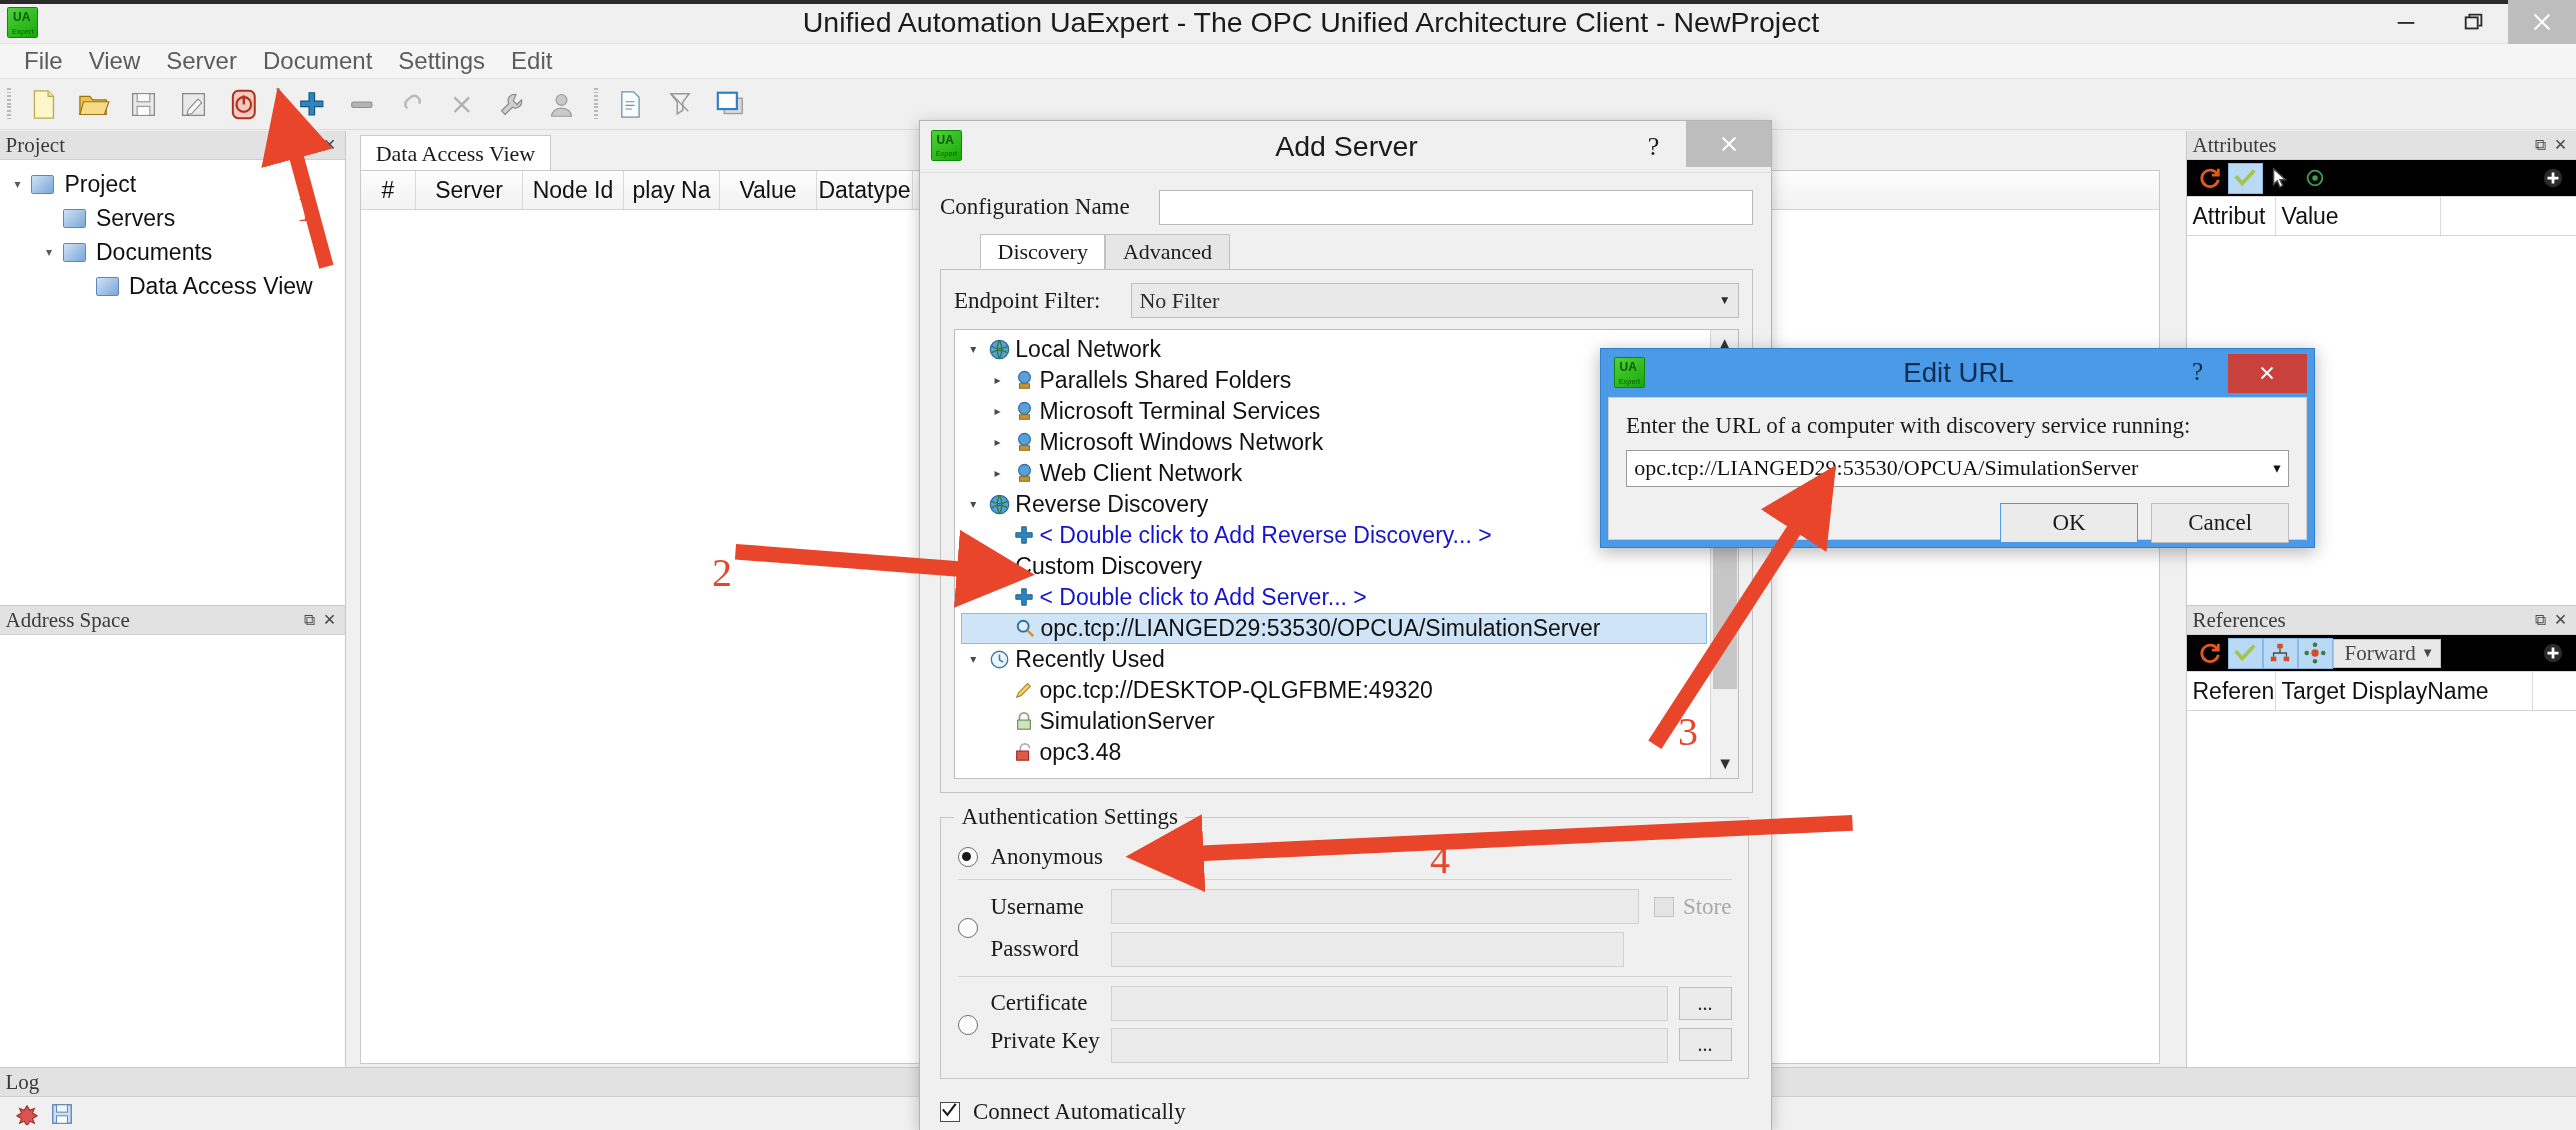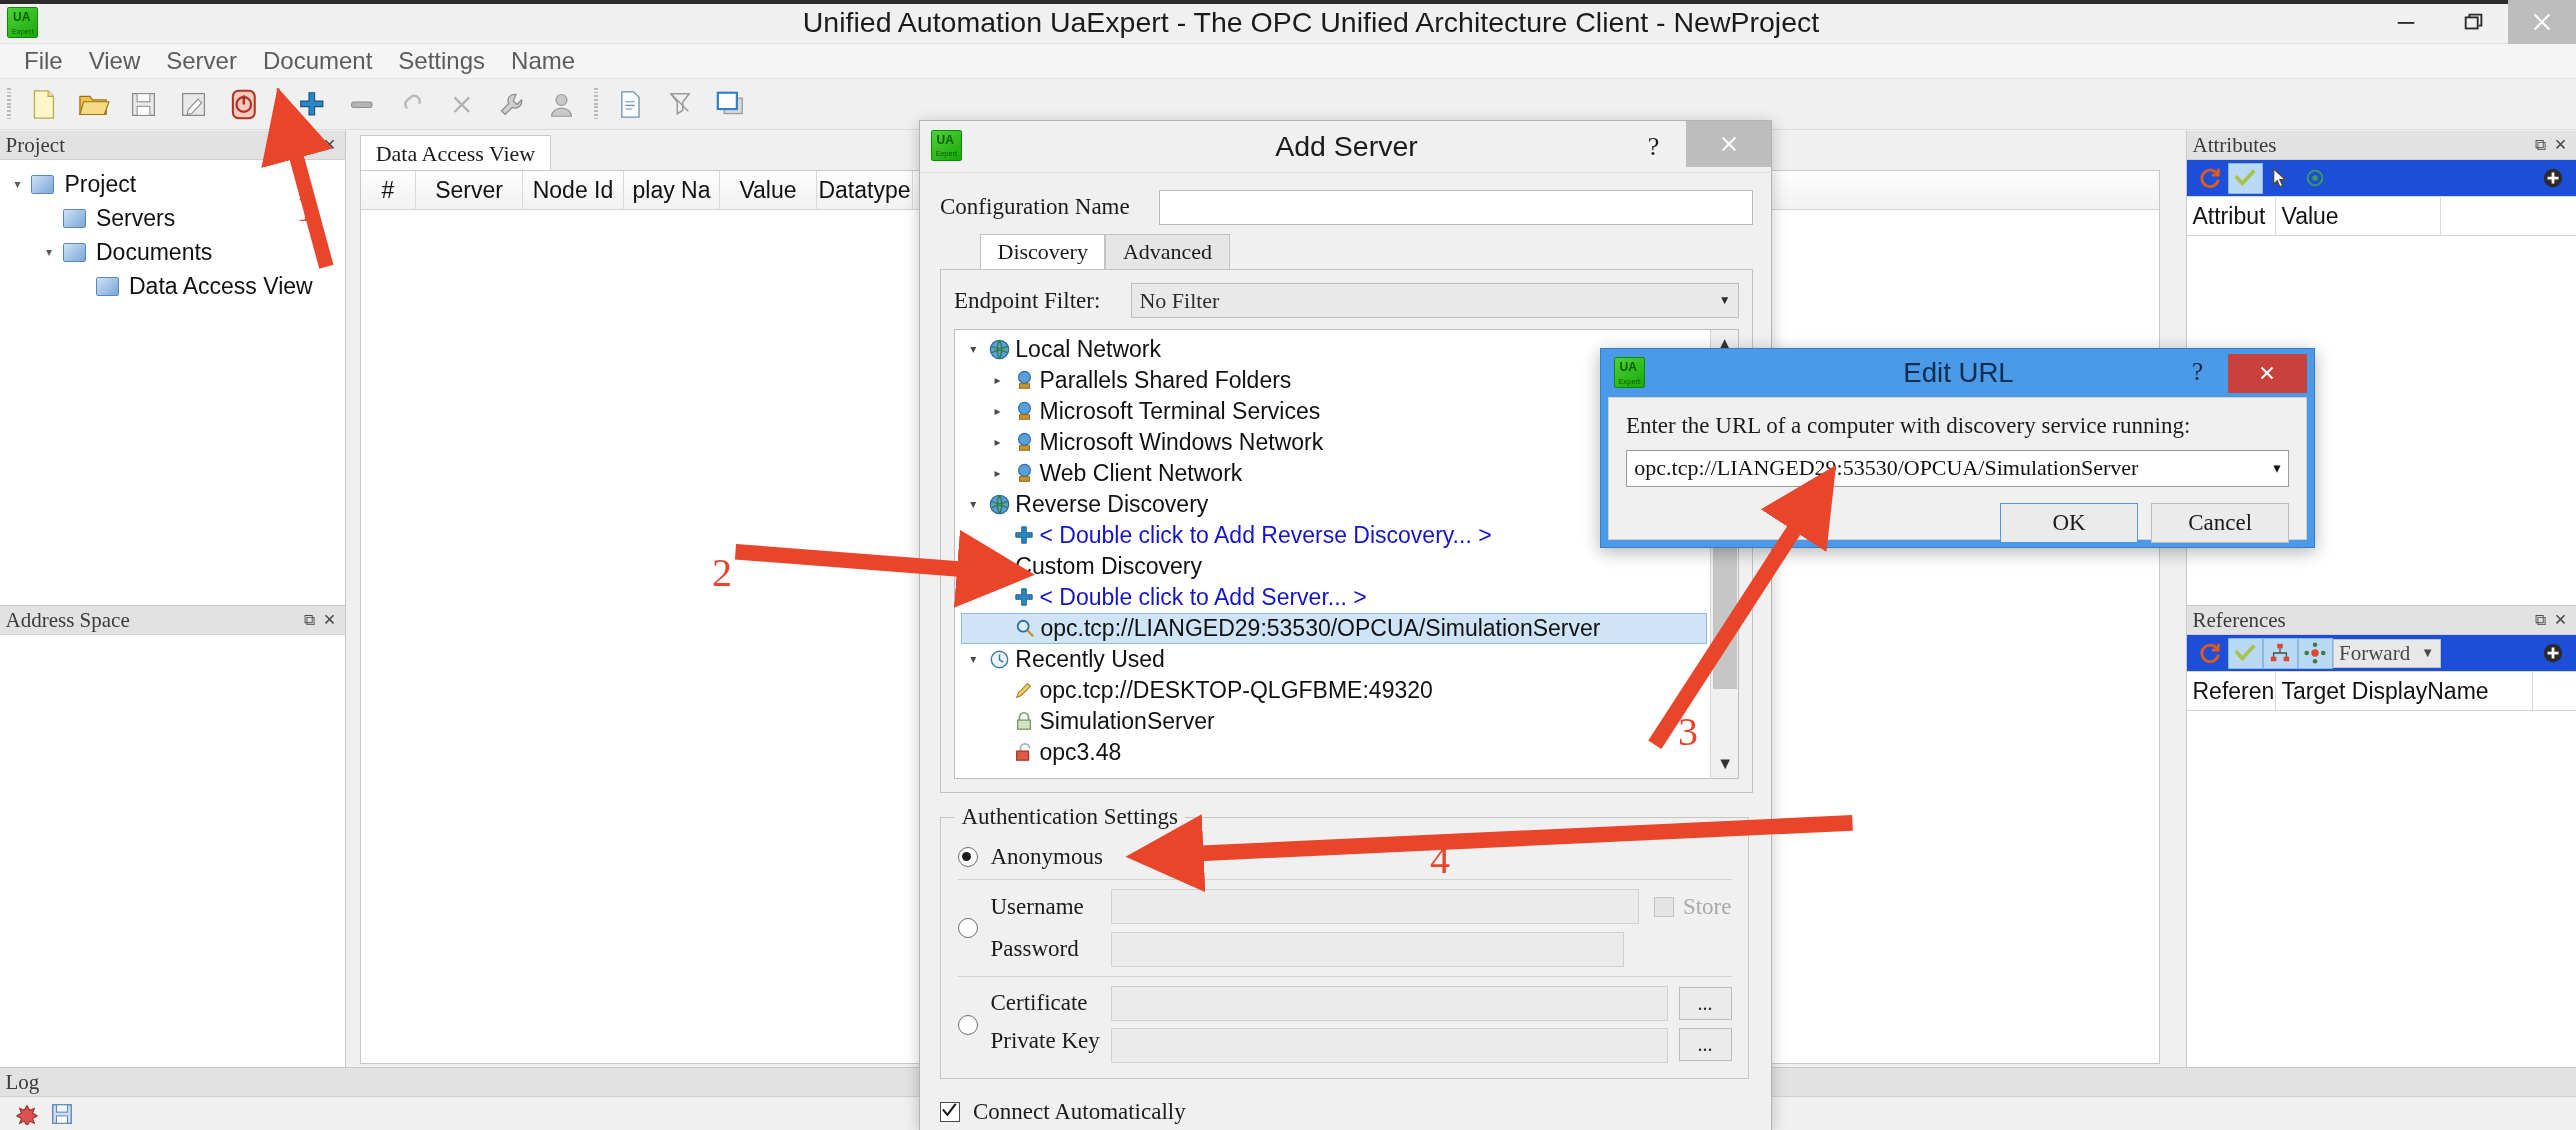--- a/index.html
+++ b/index.html
@@ -62,22 +62,22 @@
   .dav { position:absolute; left:13px; top:39px; right:5.5px; bottom:3.7px; background:#fff; border:0.9px solid #c9c9c9; }
   .dav-head { display:flex; height:39px; border-bottom:0.9px solid #d4d4d4;
     background:linear-gradient(to bottom,#fdfdfd,#f2f2f2); }
   .dav-h { border-right:0.9px solid #d9d9d9; display:flex; align-items:center; justify-content:center;
     font-size:23px; color:#111; font-family:"Liberation Sans",sans-serif; overflow:hidden; white-space:nowrap; }
 
   .attr-dock { position:absolute; left:2186px; top:131px; width:390px; height:474px; background:#fff;
     border-left:0.9px solid #c8c8c8; }
   .ref-dock { position:absolute; left:2186px; top:605px; width:390px; height:462px; background:#fff;
     border-left:0.9px solid #c8c8c8; border-top:0.9px solid #c8c8c8; }
-  .pane-tools { height:37px; background:#1d4ed8; border-bottom:0.9px solid #d8d8d8;
-    display:flex; align-items:center; padding:0 5.5px; }
+  .pane-tools { height:37px; background:#000000; border-bottom:0.9px solid #d8d8d8;
+    display:flex; align-items:center; padding:0 5.5px;text-align:center; }
   .ptool { width:35px; height:31px; display:flex; align-items:center; justify-content:center; }
   .ptool.on { background:#b9d9f5; border:0.9px solid #89b8e0; }
   .combo-s { height:29px; min-width:108px; background:#e8e8e8; border:0.9px solid #c0c0c0;
     display:flex; align-items:center; padding:0 5.5px; font-size:21px; color:#474747; }
   .combo-s .cv { flex:1; }
   .col-head { display:flex; height:39px; border-bottom:0.9px solid #d4d4d4; background:#fff; }
   .col-h { border-right:0.9px solid #d9d9d9; display:flex; align-items:center; padding-left:5.5px;
     font-size:23px; color:#111; font-family:"Liberation Sans",sans-serif; white-space:nowrap; overflow:hidden; }
 
   
@@ -195,21 +195,21 @@
       </div>
     </div>
   </div>
 
   <div class="menubar">
     <div class="menu-item">File</div>
     <div class="menu-item">View</div>
     <div class="menu-item">Server</div>
     <div class="menu-item">Document</div>
     <div class="menu-item">Settings</div>
-    <div class="menu-item">Name</div>
+    <div class="menu-item">Edit</div>
   </div>
 
   <div class="toolbar">
     <div class="tgrip"></div>
     <div class="tbtn">
       <svg width="29" height="31" viewBox="0 0 32 34">
           <path d="M6 2 H21 L27 8 V32 H6 Z" fill="#fdf6c8" stroke="#b9a94e" stroke-width="1.4"></path>
           <path d="M21 2 V8 H27" fill="#ece0a0" stroke="#b9a94e" stroke-width="1.2"></path>
         </svg>
     </div>

